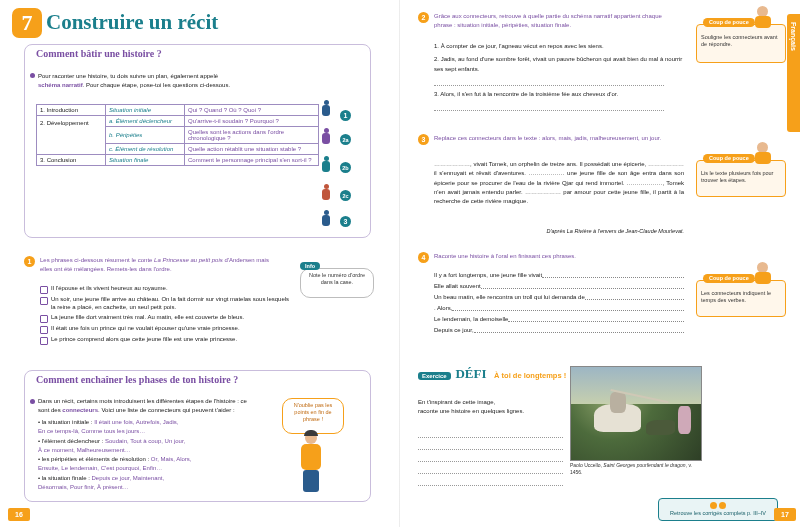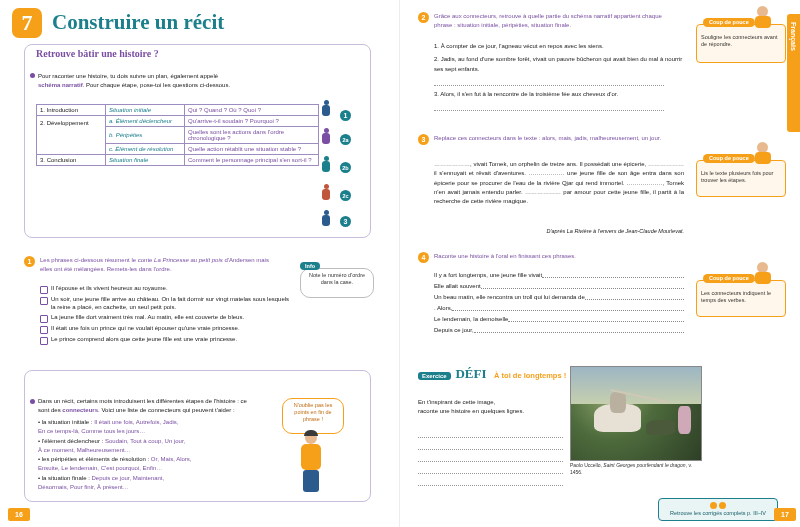--- a/index.html
+++ b/index.html
@@ -18,21 +18,21 @@
   .gutter{position:absolute;left:399px;top:0;width:2px;height:527px;background:linear-gradient(90deg,#e8e8e8,#fafafa);}
 
   
   .chapter-badge{
     position:absolute;left:12px;top:8px;width:30px;height:30px;border-radius:7px;
     background:#f6a01a;color:#fff;font-size:22px;font-weight:bold;
     display:flex;align-items:center;justify-content:center;
     font-family:"Liberation Serif",serif;
   }
   .chapter-title{
-    position:absolute;left:52px;top:10px;
+    position:absolute;left:46px;top:10px;
     font-family:"Liberation Serif",serif;
     font-size:21px;color:#1b7f8c;font-weight:bold;
   }
   .side-tab{
     position:absolute;right:0;top:14px;width:13px;height:118px;
     background:#f6a01a;border-radius:3px 0 0 3px;
   }
   .side-tab span{
     display:block;color:#fff;font-size:7px;font-weight:bold;
     transform:rotate(90deg);transform-origin:left top;
@@ -146,21 +146,21 @@
 <body>
 
 <div class="page">
 
   <div class="left-page">
 
     <div class="chapter-badge">7</div>
     <div class="chapter-title">Construire un récit</div>
 
     <div class="box" style="left:24px;top:44px;width:345px;height:192px;"></div>
-    <div class="box-title" style="left:36px;top:48px;">Retrouve bâtir une histoire ?</div>
+    <div class="box-title" style="left:36px;top:48px;">Comment bâtir une histoire ?</div>
 
     <div style="position:absolute;left:38px;top:72px;width:275px;" class="para">
       <span>Pour raconter une histoire, tu dois suivre un plan, également appelé</span><br>
       <span class="purple bold">schéma narratif</span><span>. Pour chaque étape, pose-toi les questions ci-dessous.</span>
     </div>
     <div style="position:absolute;left:30px;top:73px;width:5px;height:5px;background:#7a4fa3;border-radius:50%;"></div>
 
     <table class="plan" style="position:absolute;left:36px;top:104px;width:283px;">
       <tbody>
           <tr>
@@ -255,20 +255,21 @@
           <span class="cb-text">Le prince comprend alors que cette jeune fille est une vraie princesse.</span>
         </div>
     </div>
 
     <div class="bubble" style="left:300px;top:268px;width:66px;height:22px;">
       <span>Note le numéro d'ordre dans la case.</span>
     </div>
     <div style="position:absolute;left:300px;top:262px;background:#1b7f8c;color:#fff;border-radius:6px;padding:1px 5px;font-size:5.5px;font-weight:bold;">Info</div>
 
     <div class="box" style="left:24px;top:370px;width:345px;height:130px;"></div>
+    <div class="box-title" style="left:36px;top:374px;">Comment enchaîner les phases de ton histoire ?</div>
 
     <div style="position:absolute;left:30px;top:399px;width:5px;height:5px;background:#7a4fa3;border-radius:50%;"></div>
     <div class="para" style="position:absolute;left:38px;top:397px;width:215px;">
       <span>Dans un récit, certains mots introduisent les différentes étapes de l'histoire :</span>
       <span>ce sont des </span><span class="purple bold">connecteurs</span><span>. Voici une liste de connecteurs qui peuvent t'aider :</span>
     </div>
 
     <div style="position:absolute;left:38px;top:418px;width:230px;line-height:1.55;font-size:6px;">
       <div><span>• la situation initiale :</span> <span class="purple">Il était une fois, Autrefois, Jadis,</span></div>
       <div><span class="purple">En ce temps-là, Comme tous les jours…</span></div>

